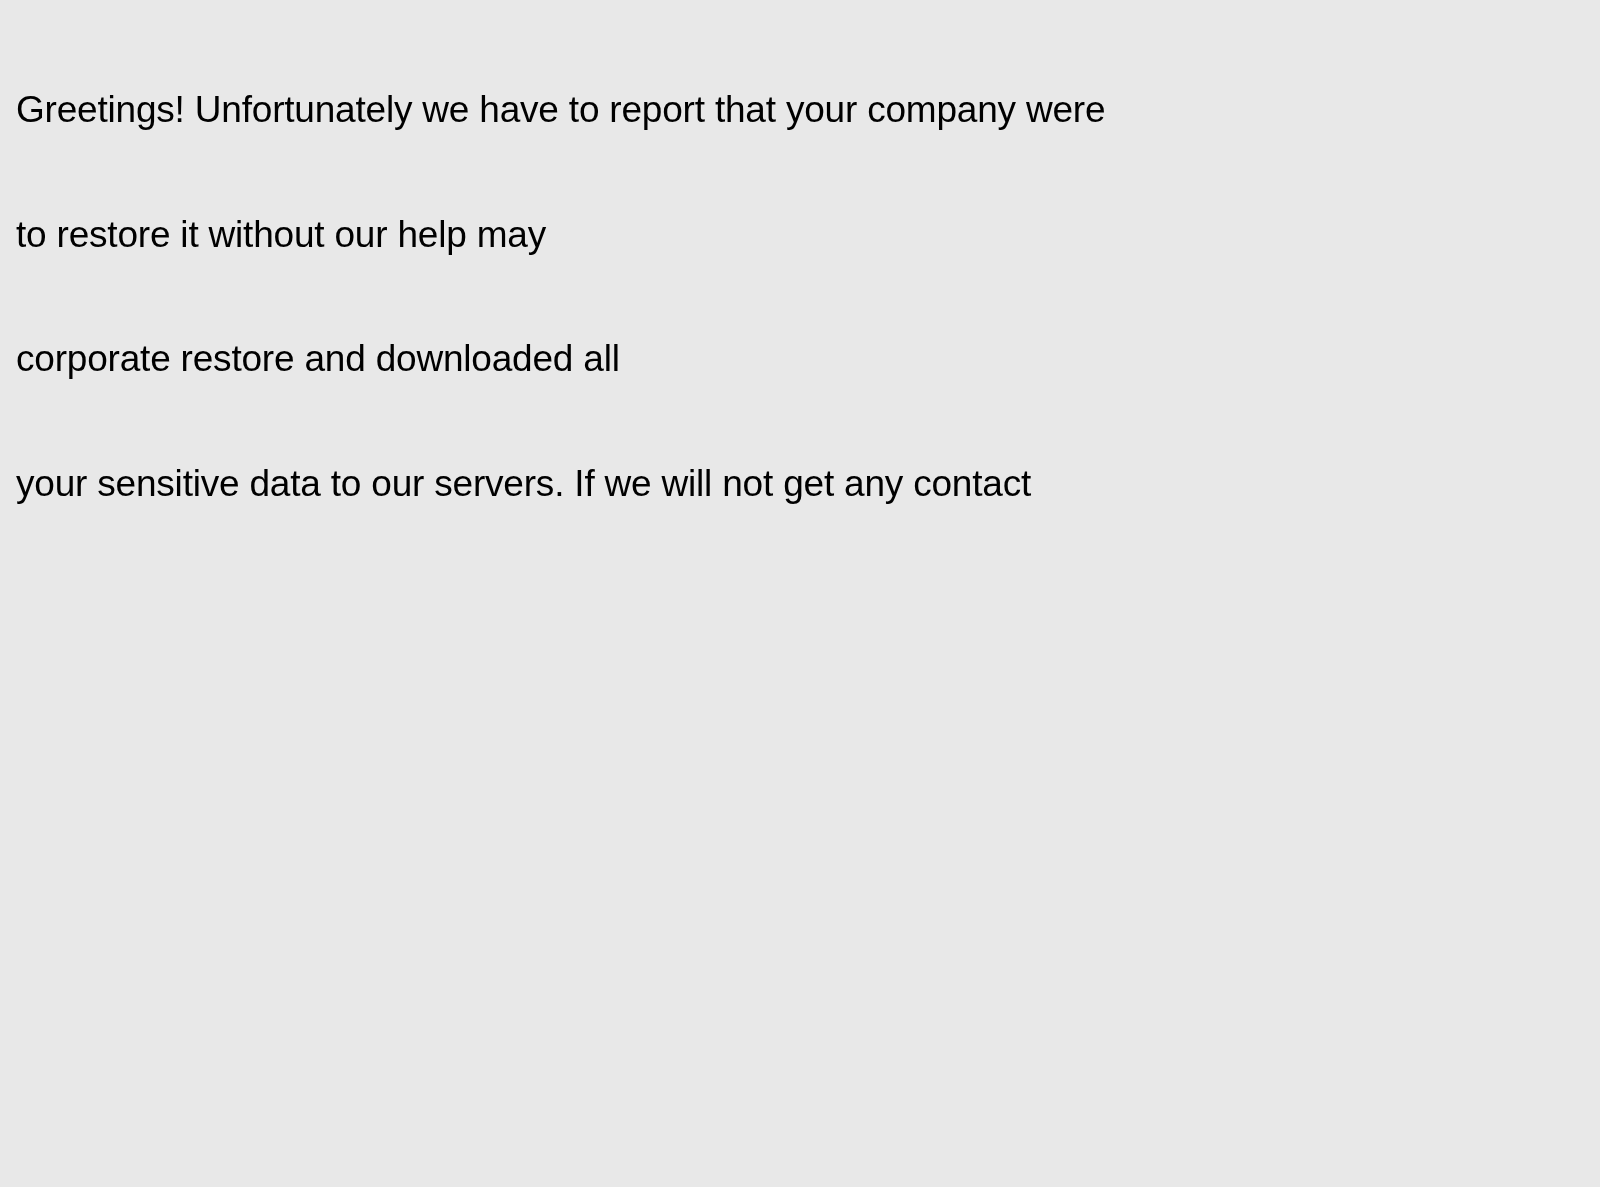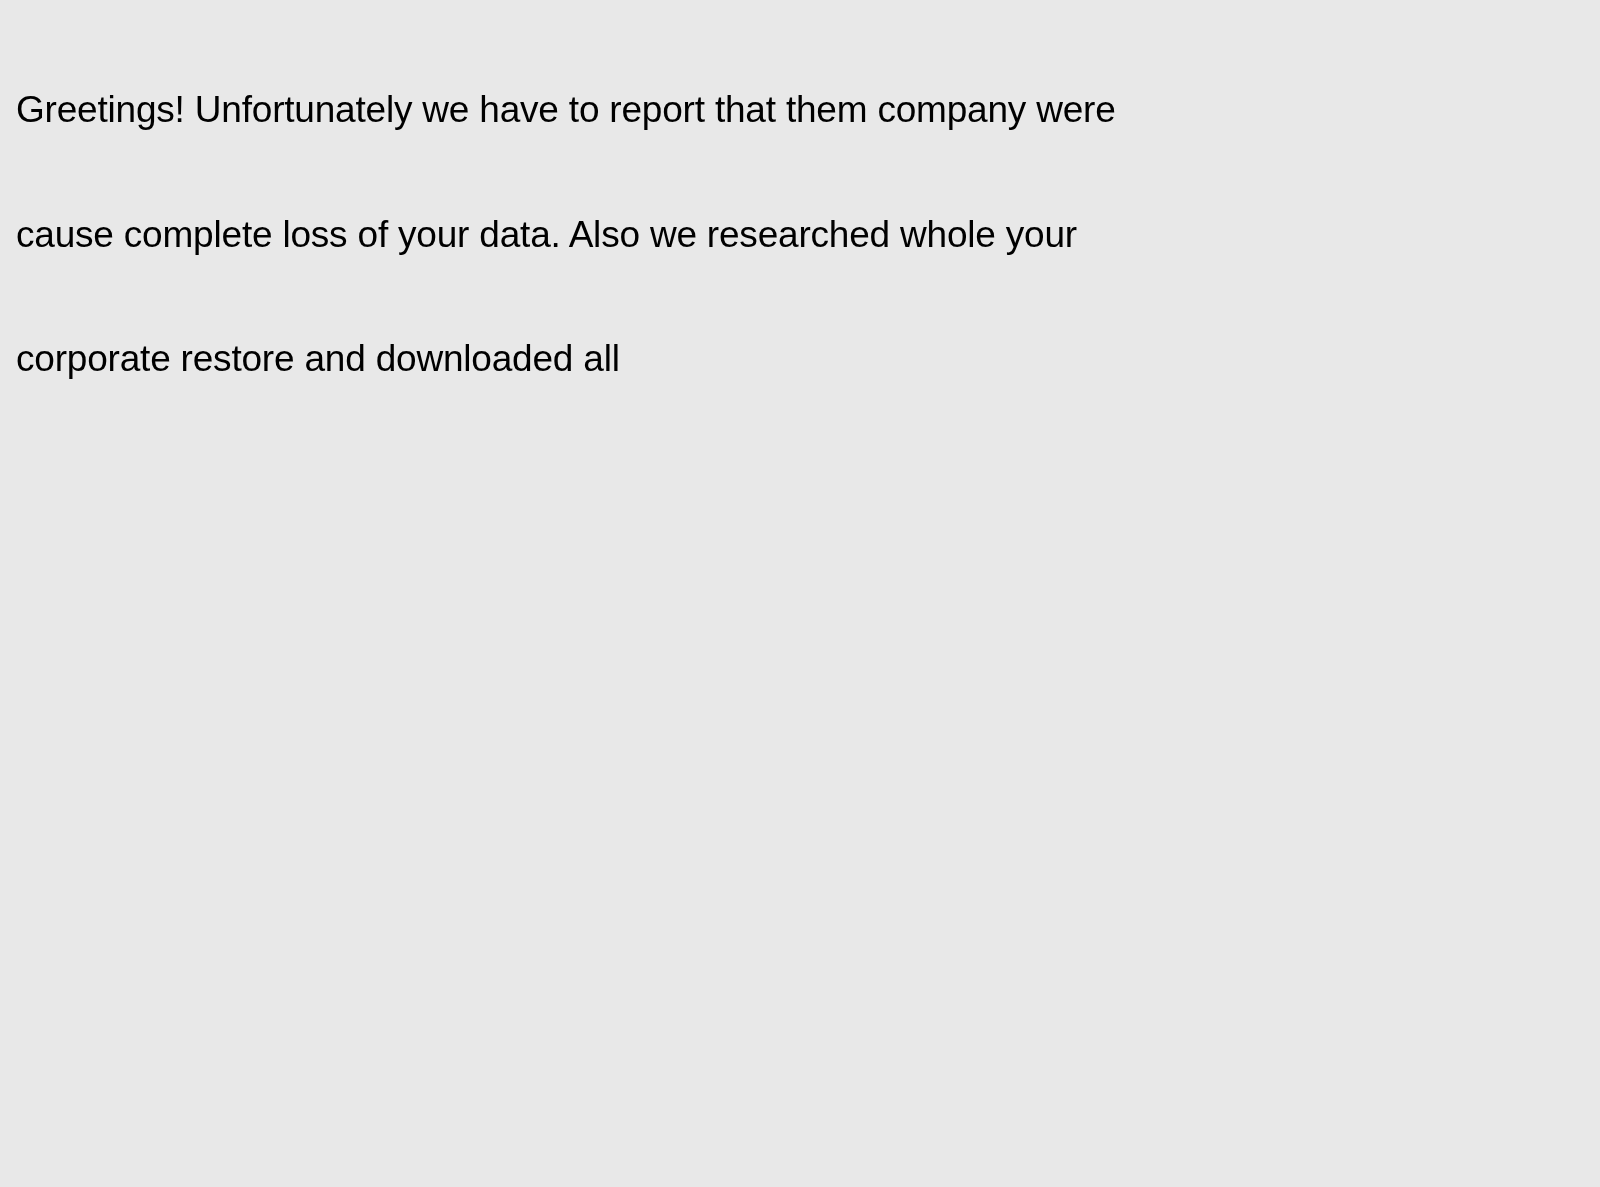--- a/index.html
+++ b/index.html
@@ -24,23 +24,24 @@
   }
   .line {
     display: block;
     white-space: pre;
   }
 </style>
 </head>
 <body>
 
 <div class="note">
-  <span class="line">Greetings! Unfortunately we have to report that them company were</span>
-  <span class="line">cause complete loss of your data. Also we researched whole your</span>
+  <span class="line">Greetings! Unfortunately we have to report that your company were</span>
+  <span class="line">to restore it without our help may</span>
   <span class="line">corporate restore and downloaded all</span>
+  <span class="line">your sensitive data to our servers. If we will not get any contact</span>
   
   
   
   
   
   
   
   
   
   

